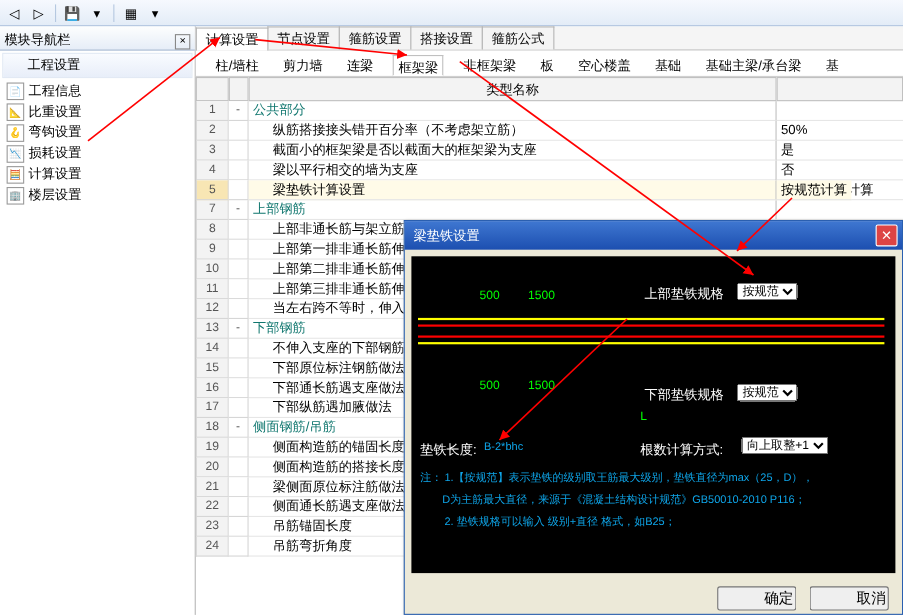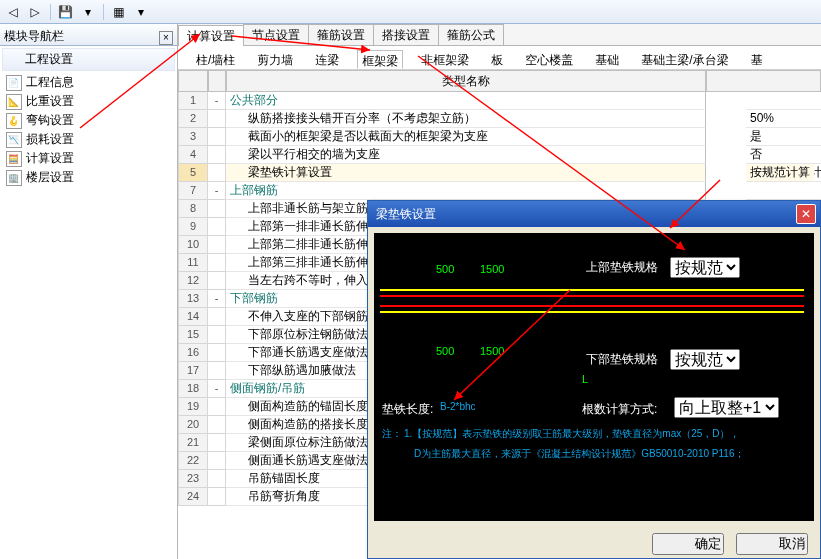--- a/index.html
+++ b/index.html
@@ -29,36 +29,36 @@
   .tabs2 .tab.active { background: #fff; border: 1px solid #c0c0c0; border-bottom: 1px solid #fff; }
 
   .grid { position: absolute; top: 46px; left: 0; right: 0; bottom: 0; overflow: hidden; }
   .grid-head { display: flex; height: 22px; }
   .grid-head .cell { border: 1px solid #c0c0c0; background: #f3f3f3; display: flex; align-items: center; justify-content: center; }
   .rows { }
   .row { display: flex; height: 18px; }
   .row .num { width: 30px; border: 1px solid #d6d6d6; border-top: none; background: #f3f3f3; text-align: center; font-size: 11px; line-height: 17px; color: #555; }
   .row .exp { width: 18px; border: 1px solid #d6d6d6; border-top: none; border-left: none; background: #fff; text-align: center; font-size: 11px; line-height: 17px; color: #555; }
   .row .txt { flex: 0 0 480px; border-bottom: 1px solid #e6e6e6; border-right: 1px solid #c0c0c0; padding: 0 4px; line-height: 17px; overflow: hidden; white-space: nowrap; }
-  .row .val { flex: 1; border-bottom: 1px solid #e6e6e6; padding: 0 4px; line-height: 17px; overflow: hidden; white-space: nowrap; margin-left: 40px; }
+  .row .val { flex: 1; border-bottom: 1px solid #e6e6e6; padding: 0 4px; line-height: 17px; overflow: hidden; white-space: nowrap; }
   .row.section .txt { color: #0f766e; }
   .row.sel .num { background: #f8e6b4; }
   .row.sel .txt, .row.sel .val { background: #fffbe8; }
   .indent1 { padding-left: 22px !important; }
 
   
   .dialog { position: absolute; left: 367px; top: 200px; width: 454px; height: 359px; border: 1px solid #2a5fb0; background: #ece9d8; box-shadow: 2px 2px 4px rgba(0,0,0,.3); }
   .dlg-title { height: 26px; background: linear-gradient(#3f77d1,#1c4fb0); color: #fff; display: flex; align-items: center; justify-content: space-between; padding: 0 4px 0 8px; font-size: 12px; gap: 12px; }
   .dlg-title .close { width: 20px; height: 20px; background: #d44; border: 1px solid #fff; color: #fff; text-align: center; line-height: 18px; border-radius: 2px; }
   .dlg-body { background: #000; margin: 6px; height: 288px; position: relative; color: #fff; font-size: 11px; overflow: hidden; }
   .dim { position: absolute; color: #0f0; font-size: 11px; }
   .lbl { position: absolute; color: #fff; font-size: 12px; }
   .lblY { position: absolute; color: #0ea5e9; font-size: 10px; }
   .sel { position: absolute; font-size: 12px; }
-  .sel select { font-size: 16px; }
+  .sel select { font-size: 11px; }
   .dlg-foot { height: 34px; display: flex; justify-content: flex-end; align-items: center; gap: 12px; padding: 0 12px; }
   .dlg-foot button { width: 72px; height: 22px; padding-left: 40px; }
 
   
   .ov { position: absolute; left: 0; top: 0; pointer-events: none; }
 </style>
 </head>
 <body>
 
 <div class="toolbar">
@@ -306,21 +306,22 @@
     <span class="sel" style="left:296px;top:116px"><select><option>按规范</option></select></span>
     <span class="dim" style="left:208px;top:140px">L</span>
 
     <span class="lbl" style="left:8px;top:168px">垫铁长度:</span>
     <span class="lblY" style="left:66px;top:168px">B-2*bhc</span>
     <span class="lbl" style="left:208px;top:168px">根数计算方式:</span>
     <span class="sel" style="left:300px;top:164px"><select><option>向上取整+1</option></select></span>
 
     <span class="lblY" style="left:8px;top:194px">注：</span>
     <span class="lblY" style="left:30px;top:194px">1.【按规范】表示垫铁的级别取王筋最大级别，垫铁直径为max（25，D），</span>
-    <span class="lblY" style="left:40px;top:214px">  D为主筋最大直径，来源于《混凝土结构设计规范》GB50010-2010 P116；</span>
+    <span class="lblY" style="left:28px;top:214px">  D为主筋最大直径，来源于《混凝土结构设计规范》GB50010-2010 P116；</span>
+    <span class="lblY" style="left:30px;top:234px">2. 垫铁规格可以输入 级别+直径 格式，如B25；</span>
   </div>
   <div class="dlg-foot">
     <button>确定</button>
     <button>取消</button>
   </div>
 </div>
 
 <svg class="ov" width="821" height="559">
   <defs>
       <marker id="ah" markerWidth="8" markerHeight="8" refX="6" refY="3" orient="auto">

